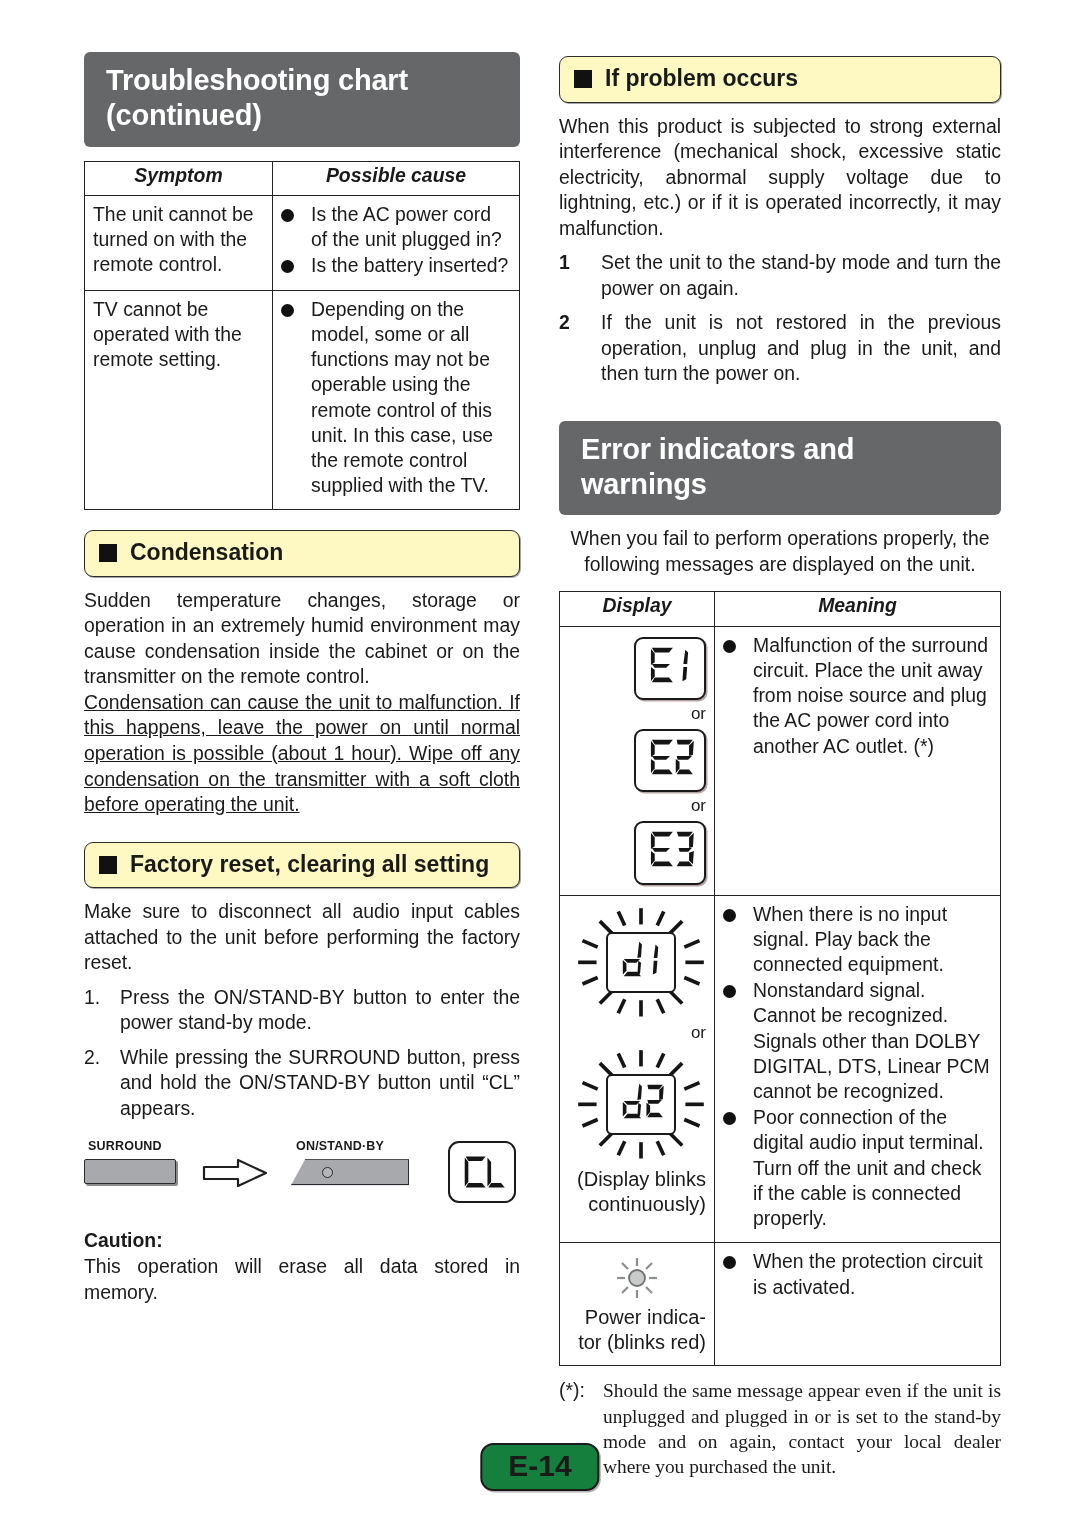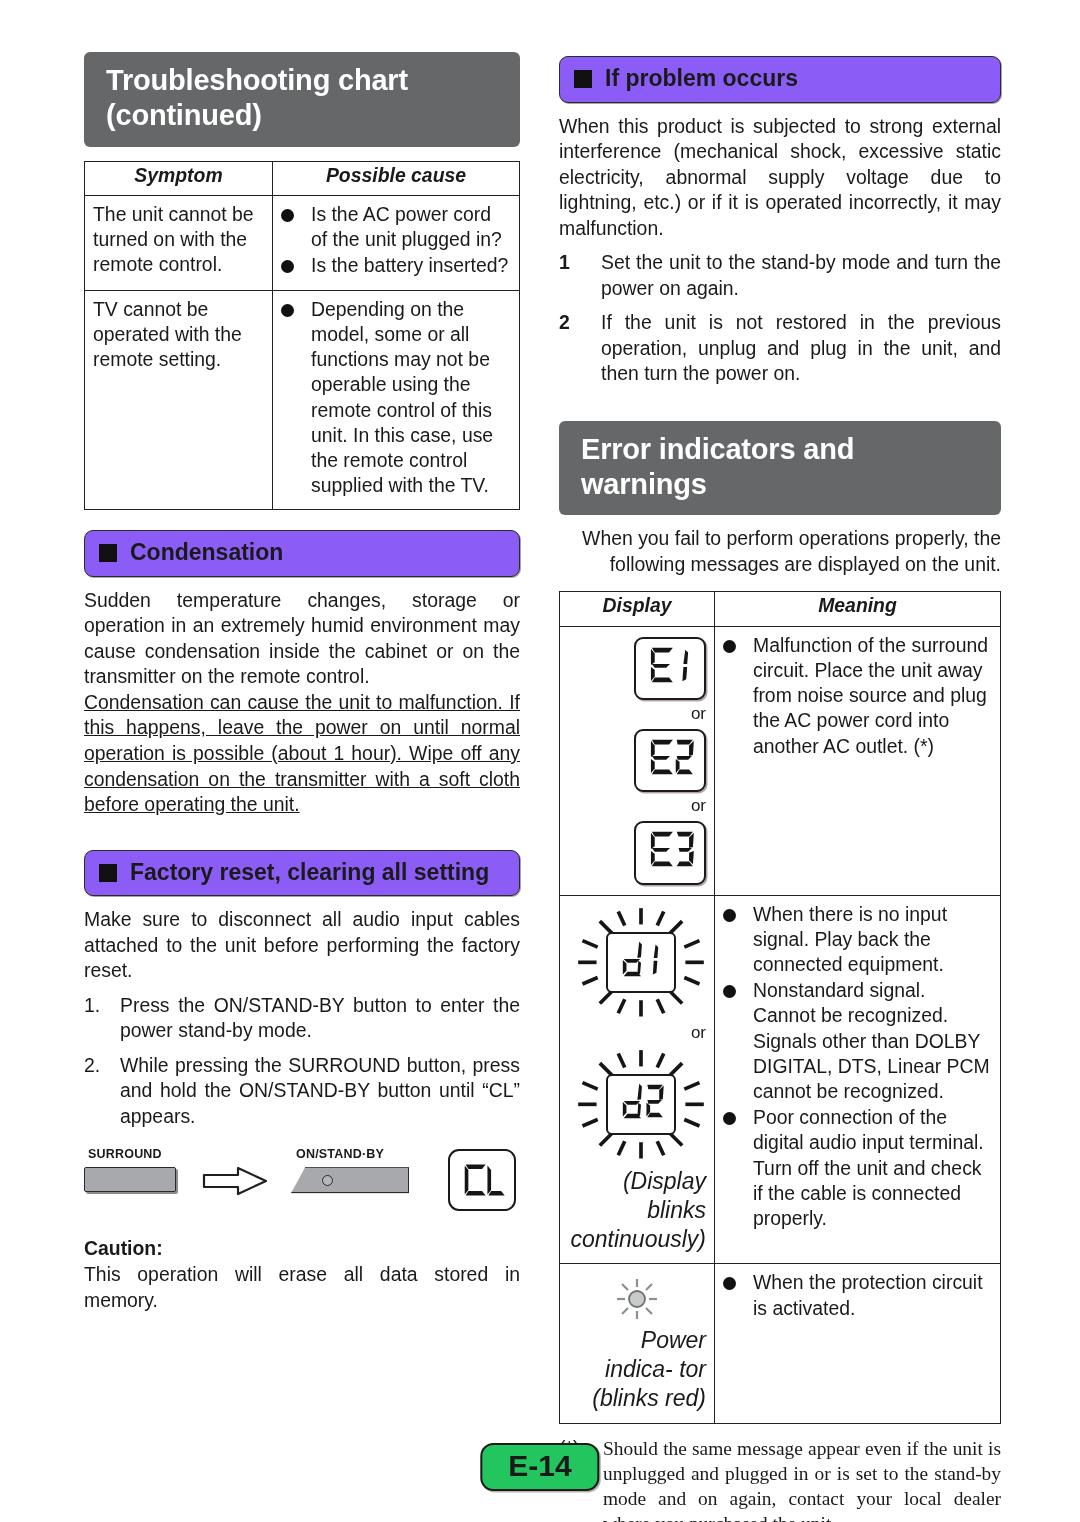--- a/index.html
+++ b/index.html
@@ -25,21 +25,21 @@
     color: #ffffff;
     font-weight: bold;
     font-size: 29px;
     line-height: 1.22;
     padding: 11px 18px 13px 22px;
     letter-spacing: -0.2px;
   }
 
   
   .section-header {
-    background: #8b5cf6;
+    background: #fef9c3;
     border: 1.6px solid #2b2b2b;
     border-radius: 9px;
     font-weight: bold;
     font-size: 23px;
     line-height: 1.24;
     padding: 7px 14px 9px 14px;
     display: flex;
     gap: 13px;
     align-items: flex-start;
     box-shadow: 1px 1px 0 rgba(0,0,0,.35);
@@ -53,21 +53,21 @@
 
   
   .body-text {
     font-size: 19.4px;
     line-height: 1.315;
     text-align: justify;
     margin-top: 11px;
   }
   .body-text p { margin: 0; }
   .body-text p + p { margin-top: 0; text-decoration: underline; }
-  .nojust { text-align: right; }
+  .nojust { text-align: center; }
 
   .bold-lead { font-weight: bold; font-size: 19.4px; line-height: 1.3; margin-top: 11px; }
 
   
   .steps { margin-top: 9px; }
   .step { display: flex; font-size: 19.4px; line-height: 1.315; margin-bottom: 9px; }
   .step .num { flex: 0 0 42px; font-weight: bold; }
   .step .txt { flex: 1 1 auto; text-align: justify; }
 
   .steps-dot .num { font-weight: normal; flex: 0 0 36px; }
@@ -163,21 +163,21 @@
     display: inline-block;
     border: 2.1px solid #1a1a1a;
     border-radius: 9px;
     padding: 5px 9px 6px 9px;
     background: #fff;
     box-shadow: 1.5px 1.5px 0 rgba(120,90,90,.55);
   }
   .ortext { font-size: 17px; margin: 3px 0 4px 0; }
   .blinkwrap { position: relative; display: inline-block; padding: 26px 30px; }
   .blinkwrap .rays { position: absolute; inset: 0; }
-  .subnote { font-size: 23px; line-height: 1.25; margin-top: 6px; font-style: italic; }
+  .subnote { font-size: 20px; line-height: 1.25; margin-top: 6px; }
 
   .powerind { display:block; margin: 2px auto 4px auto; }
 
   
   .footnote {
     margin-top: 12px;
     font-size: 19.4px;
     line-height: 1.3;
     display: flex;
   }
@@ -187,21 +187,21 @@
   
   .pagenum {
     position: absolute;
     left: 50%; transform: translateX(-50%);
     top: 1443px;
     border: 2.2px solid #1a1a1a;
     border-radius: 13px;
     padding: 4px 26px 6px 26px;
     font-size: 30px;
     font-weight: bold;
-    background: #22c55e;
+    background: #15803d;
     box-shadow: 1.5px 1.5px 0 rgba(0,0,0,.3);
   }
 </style>
 </head>
 <body>
 
 <div class="page">
 
   <div class="col-left">
 
@@ -250,21 +250,21 @@
 
     <div class="section-header" style="margin-top:20px">
       <span class="sq"></span>
       <span>Condensation</span>
     </div>
     <div class="body-text">
       <p>Sudden temperature changes, storage or operation in an extremely humid environment may cause condensation inside the cabinet or on the transmitter on the remote control.</p>
       <p>Condensation can cause the unit to malfunction. If this happens, leave the power on until normal operation is possible (about 1 hour). Wipe off any condensation on the transmitter with a soft cloth before operating the unit.</p>
     </div>
 
-    <div class="section-header" style="margin-top:32px">
+    <div class="section-header" style="margin-top:24px">
       <span class="sq"></span>
       <span>Factory reset, clearing all setting</span>
     </div>
     <div class="body-text">
       <p>Make sure to disconnect all audio input cables attached to the unit before performing the factory reset.</p>
     </div>
     <div class="steps steps-dot">
       <div class="step">
         <span class="num">1.</span>
         <span class="txt">Press the ON/STAND-BY button to enter the power stand-by mode.</span>

